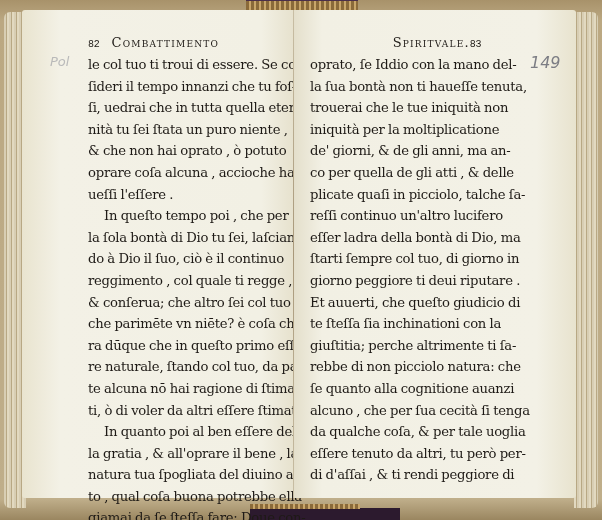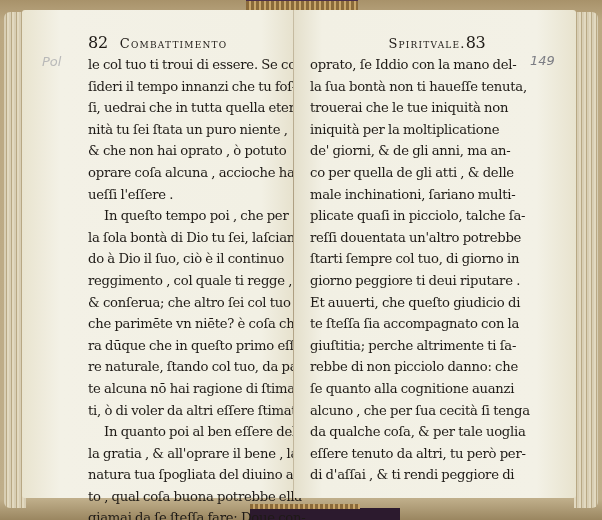--- a/index.html
+++ b/index.html
@@ -66,29 +66,29 @@
     word-spacing: -0.5px;
   }
   .left .text-block { left: 66px; top: 22px; width: 206px; }
   .right .text-block { left: 16px; top: 22px; width: 212px; }
   .running-head {
     display: flex; justify-content: space-between; align-items: baseline;
     font-size: 13.5px; height: 22px; line-height: 22px;
   }
   .left .running-head { justify-content: flex-start; gap: 12px; }
   .right .running-head { padding-left: 48px; padding-right: 6px; justify-content: center; }
-  .page-num { font-size: 16px; }
+  .page-num { font-size: 10px; font-family: Liberation Mono, monospace; }
   .head-title { font-variant: small-caps; letter-spacing: 1.2px; font-size: 13px; }
   .line { white-space: nowrap; display: block; height: 21.6px; }
   .line.indent { padding-left: 16px; }
   .margin-note {
     position: absolute; font-family: "DejaVu Sans", sans-serif; font-style: italic;
   }
-  .note-left { left: 20px; top: 44px; color: #a7a8ac; font-size: 13px; opacity: 0.75; }
-  .note-right { left: 236px; top: 43px; color: #7c7d84; font-size: 13px; }
+  .note-left { left: 28px; top: 44px; color: #a7a8ac; font-size: 13px; opacity: 0.75; }
+  .note-right { left: 236px; top: 43px; color: #7c7d84; font-size: 16px; }
 </style>
 </head>
 <body>
 
 <div class="binding"></div>
 <div class="headband-top"></div>
 <div class="headband-bottom"></div>
 <div class="page-edges-left"></div>
 <div class="page-edges-right"></div>
 
@@ -136,29 +136,29 @@
       <span class="head-title">Spiritvale.</span>
       <span class="page-num">83</span>
     </div>
     <div id="right-lines">
         <span class="line">oprato, ſe Iddio con la mano del-</span>
         <span class="line">la ſua bontà non ti haueſſe tenuta,</span>
         <span class="line">trouerai che le tue iniquità non</span>
         <span class="line">iniquità per la moltiplicatione</span>
         <span class="line">de' giorni, &amp; de gli anni, ma an-</span>
         <span class="line">co per quella de gli atti , &amp; delle</span>
-        <span class="line">male inchinationi, ſariano multi-</span>
         <span class="line">plicate quaſi in picciolo, talche ſa-</span>
-        <span class="line">reſſi douentata un'altro potrebbe</span>
+        <span class="line">reſſi continuo un'altro lucifero</span>
+        <span class="line">eſſer ladra della bontà di Dio, ma</span>
         <span class="line">ſtarti ſempre col tuo, di giorno in</span>
         <span class="line">giorno peggiore ti deui riputare .</span>
         <span class="line">Et auuerti, che queſto giudicio di</span>
-        <span class="line">te ſteſſa ſia accompagnato con la</span>
+        <span class="line">te ſteſſa ſia inchinationi con la</span>
         <span class="line">giuſtitia; perche altrimente ti ſa-</span>
-        <span class="line">rebbe di non picciolo danno: che</span>
+        <span class="line">rebbe di non picciolo natura: che</span>
         <span class="line">ſe quanto alla cognitione auanzi</span>
         <span class="line">alcuno , che per ſua cecità ſi tenga</span>
         <span class="line">da qualche coſa, &amp; per tale uoglia</span>
         <span class="line">eſſere tenuto da altri, tu però per-</span>
         <span class="line">di d'aſſai , &amp; ti rendi peggiore di</span>
       </div>
 
   </div>
 </div>
 

